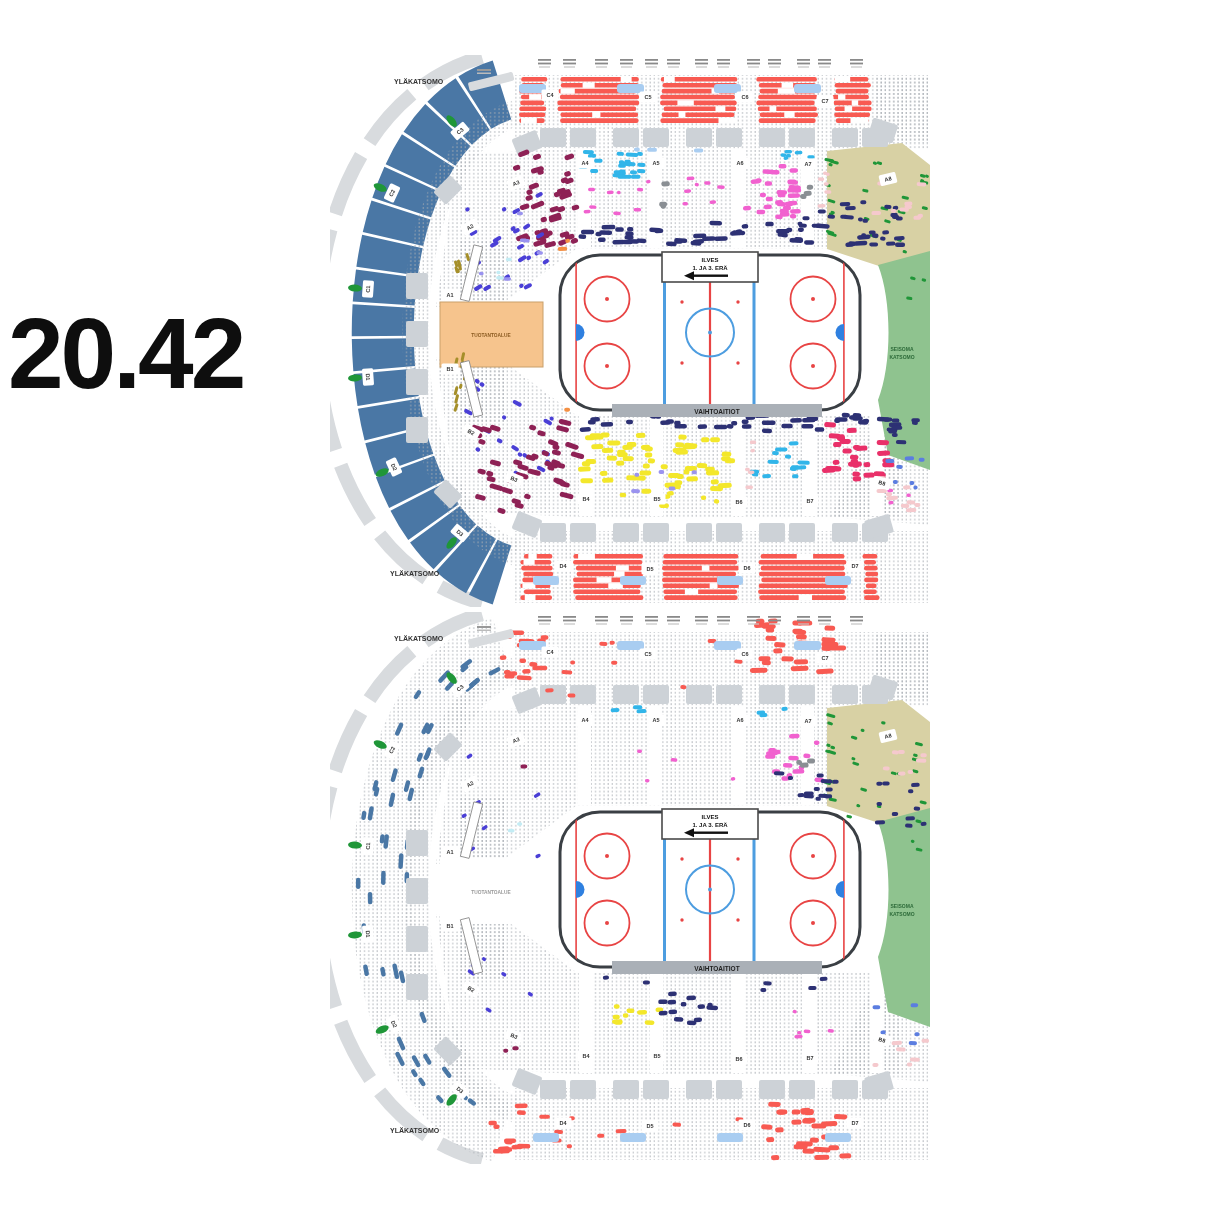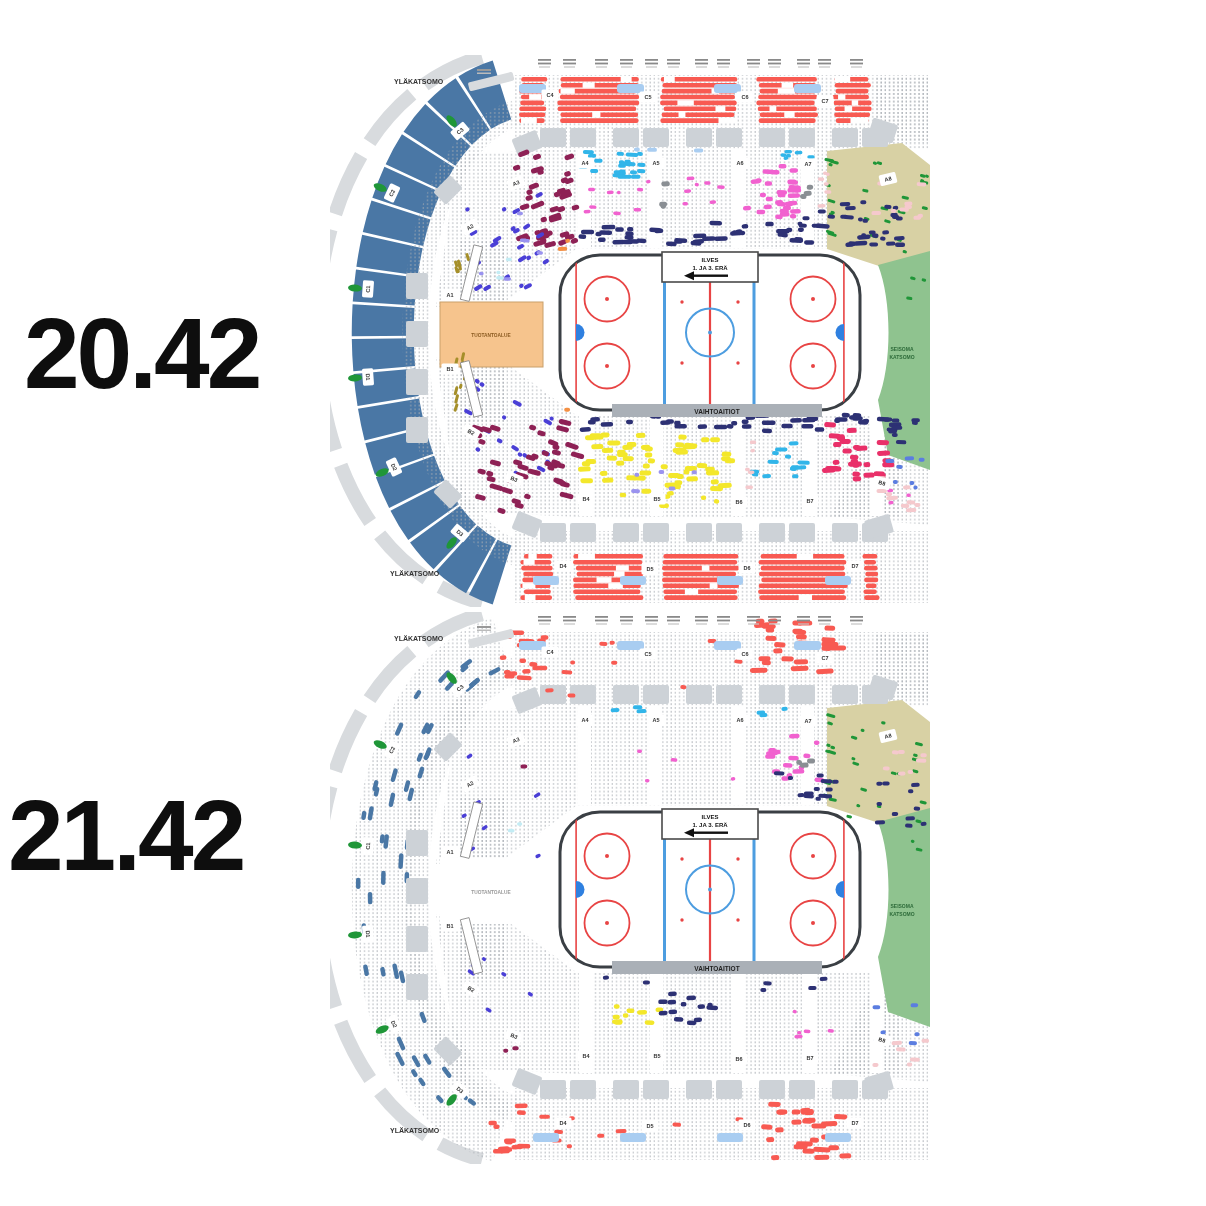--- a/index.html
+++ b/index.html
@@ -1,20 +1,20 @@
 <!DOCTYPE html>
 <html><head>
 <meta charset="utf-8">
 <style>
   html,body{margin:0;padding:0;background:#fff;}
   .stage{position:relative;width:1206px;height:1206px;background:#fff;overflow:hidden;
          font-family:"Liberation Sans",sans-serif;}
   .time{position:absolute;font-weight:bold;font-size:100px;letter-spacing:-3px;color:#0e0e0e;
         line-height:1;font-family:"Liberation Sans",sans-serif;}
-  #t0{left:24px;top:303px;text-align:center;}
+  #t0{left:8px;top:303px;text-align:center;}
   #t1{left:8px;top:785px;}
   svg.map{position:absolute;width:600px;height:552px;overflow:hidden;}
   #map0{left:330px;top:55px;}
   #map1{left:330px;top:612px;}
   svg text{font-family:"Liberation Sans",sans-serif;}
 </style>
 </head>
 <body>
 
 <div class="stage">
@@ -1025,21 +1025,20 @@
       <rect x="488" y="4" width="13" height="1.8" fill="#8a8a8a"></rect>
       <rect x="488" y="7.6" width="13" height="1.8" fill="#8a8a8a"></rect>
       <rect x="489" y="11.4" width="11" height="1.2" fill="#c4c4c4"></rect>
       <rect x="520" y="4" width="13" height="1.8" fill="#8a8a8a"></rect>
       <rect x="520" y="7.6" width="13" height="1.8" fill="#8a8a8a"></rect>
       <rect x="521" y="11.4" width="11" height="1.2" fill="#c4c4c4"></rect>
       <rect x="147" y="14" width="14" height="2" fill="#999"></rect>
       <rect x="147" y="17.5" width="14" height="1.5" fill="#bbb"></rect>
       <rect x="138" y="22" width="46" height="9" rx="2" fill="#d8dbde" transform="rotate(-14 161 26)"></rect>
     </svg>
-  <div class="time" id="t1">21.42</div>
   <svg class="map" id="map1" viewBox="0 0 600 552">
       <defs>
         <pattern id="dots1" width="4.2" height="3.8" patternUnits="userSpaceOnUse">
           <circle cx="1" cy="1" r="0.75" fill="#a7acb2"></circle>
         </pattern>
         <clipPath id="rinkclip1">
           <rect x="230" y="200" width="300" height="155" rx="40"></rect>
         </clipPath>
       </defs>
       <path d="M 152 2 C -68 64 -68 492 152 548" fill="none" stroke="#d8dbde" stroke-width="14" stroke-dasharray="64 16"></path>

